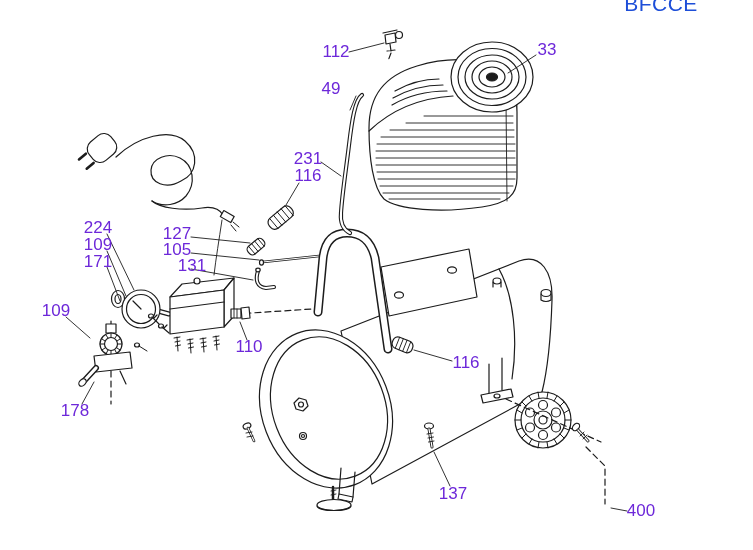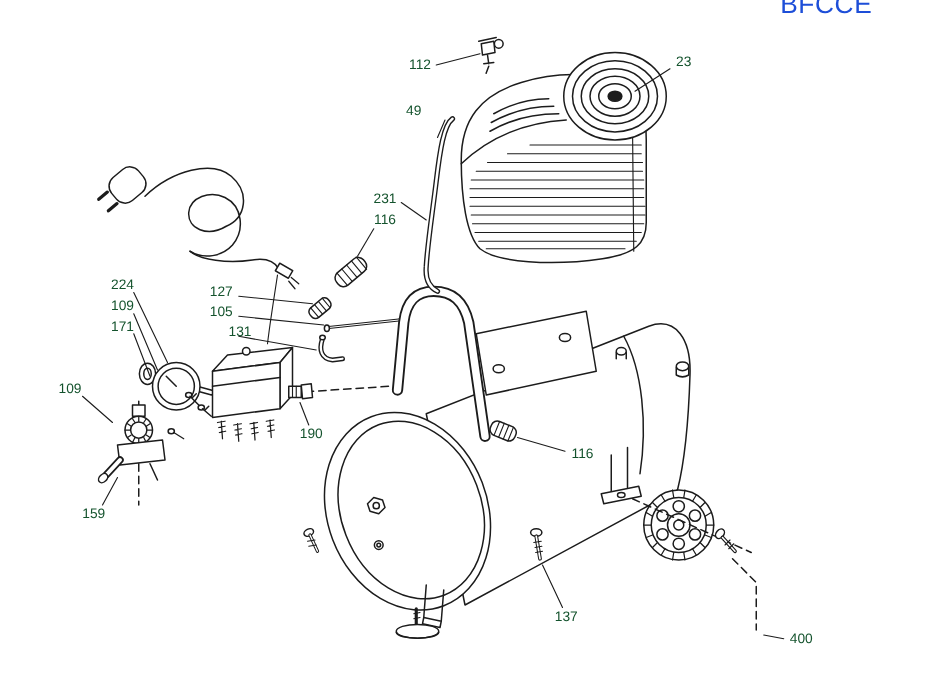--- a/index.html
+++ b/index.html
@@ -2,21 +2,21 @@
 <html><head>
 <meta charset="utf-8">
 <style>
   html,body{margin:0;padding:0;background:#fff;}
   .canvas{position:relative;width:753px;height:550px;background:#fff;
           font-family:"Liberation Sans",sans-serif;overflow:hidden;}
   .canvas svg{position:absolute;left:0;top:0;}
   .diagram-title{position:absolute;left:661px;top:4px;transform:translate(-50%,-50%);
           font-size:21px;color:#1d4ed8;letter-spacing:.5px;}
   .part-label{position:absolute;transform:translate(-50%,-50%);
-          font-size:11px;color:#14532d;white-space:nowrap;}
+          font-size:17px;color:#6d28d9;white-space:nowrap;}
 </style>
 </head>
 <body>
 
 <div class="canvas">
 
 <svg width="753" height="550" viewBox="0 0 753 550">
 <g stroke="#1c1c1c" stroke-width="1.2" fill="none" stroke-linecap="round" stroke-linejoin="round">
 
   <g stroke-dasharray="6 4">
@@ -259,30 +259,30 @@
     <path d="M82,404 L94,382"></path>
     <path d="M450,486 L434,452"></path>
     <path d="M627,511 L611,508"></path>
   </g>
 </g>
 </svg>
 
   <div class="diagram-title">BFCCE</div>
 
   <div class="part-label" style="left:336px;top:52px">112</div>
-  <div class="part-label" style="left:547px;top:50px">23</div>
+  <div class="part-label" style="left:547px;top:50px">33</div>
   <div class="part-label" style="left:331px;top:89px">49</div>
   <div class="part-label" style="left:308px;top:159px">231</div>
   <div class="part-label" style="left:308px;top:176px">116</div>
   <div class="part-label" style="left:177px;top:234px">127</div>
   <div class="part-label" style="left:177px;top:250px">105</div>
   <div class="part-label" style="left:192px;top:266px">131</div>
   <div class="part-label" style="left:98px;top:228px">224</div>
   <div class="part-label" style="left:98px;top:245px">109</div>
   <div class="part-label" style="left:98px;top:262px">171</div>
   <div class="part-label" style="left:56px;top:311px">109</div>
-  <div class="part-label" style="left:249px;top:347px">190</div>
+  <div class="part-label" style="left:249px;top:347px">110</div>
   <div class="part-label" style="left:466px;top:363px">116</div>
-  <div class="part-label" style="left:75px;top:411px">159</div>
+  <div class="part-label" style="left:75px;top:411px">178</div>
   <div class="part-label" style="left:453px;top:494px">137</div>
   <div class="part-label" style="left:641px;top:511px">400</div>
 
 </div>
 
 </body></html>

